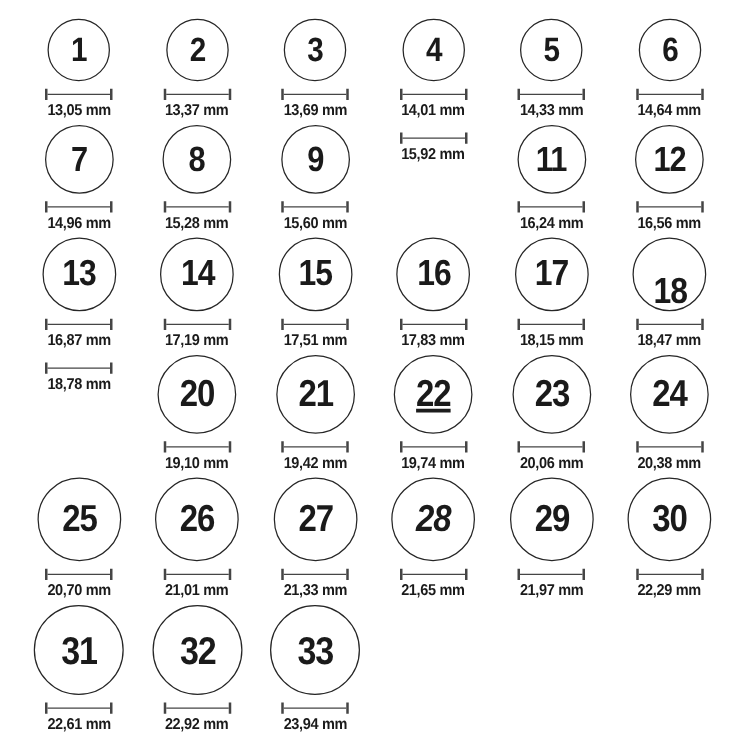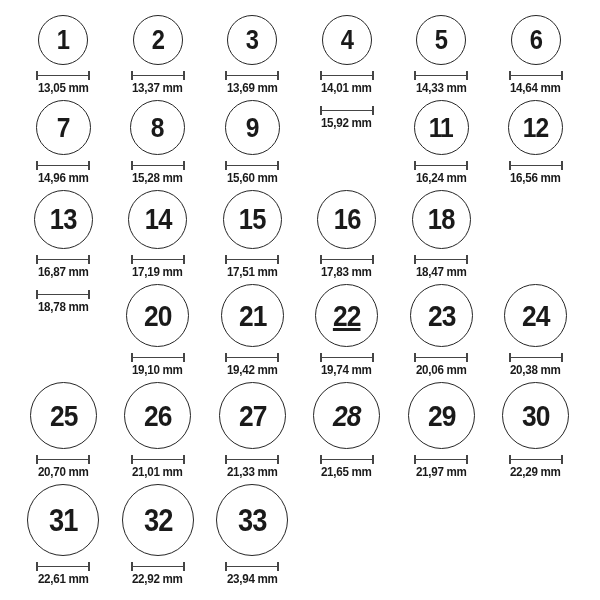--- a/index.html
+++ b/index.html
@@ -145,20 +145,27 @@
       </div>
       <div class="cell">
         <div class="circle" style="width: 59px; height: 59px;">
           <span class="num" style="font-size: 29px;">16</span>
         </div>
         <div class="measure"></div>
         <div class="label">17,83 mm</div>
       </div>
       <div class="cell">
         <div class="circle" style="width: 59px; height: 59px;">
+          <span class="num" style="font-size: 29px;">17</span>
+        </div>
+        <div class="measure"></div>
+        <div class="label">18,15 mm</div>
+      </div>
+      <div class="cell">
+        <div class="circle" style="width: 59px; height: 59px; align-items: flex-end;">
           <span class="num" style="font-size: 29px;">18</span>
         </div>
         <div class="measure"></div>
         <div class="label">18,47 mm</div>
       </div>
     </div>
     <div class="row">
       <div class="cell">
         <div class="measure"></div>
         <div class="label">18,78 mm</div>

